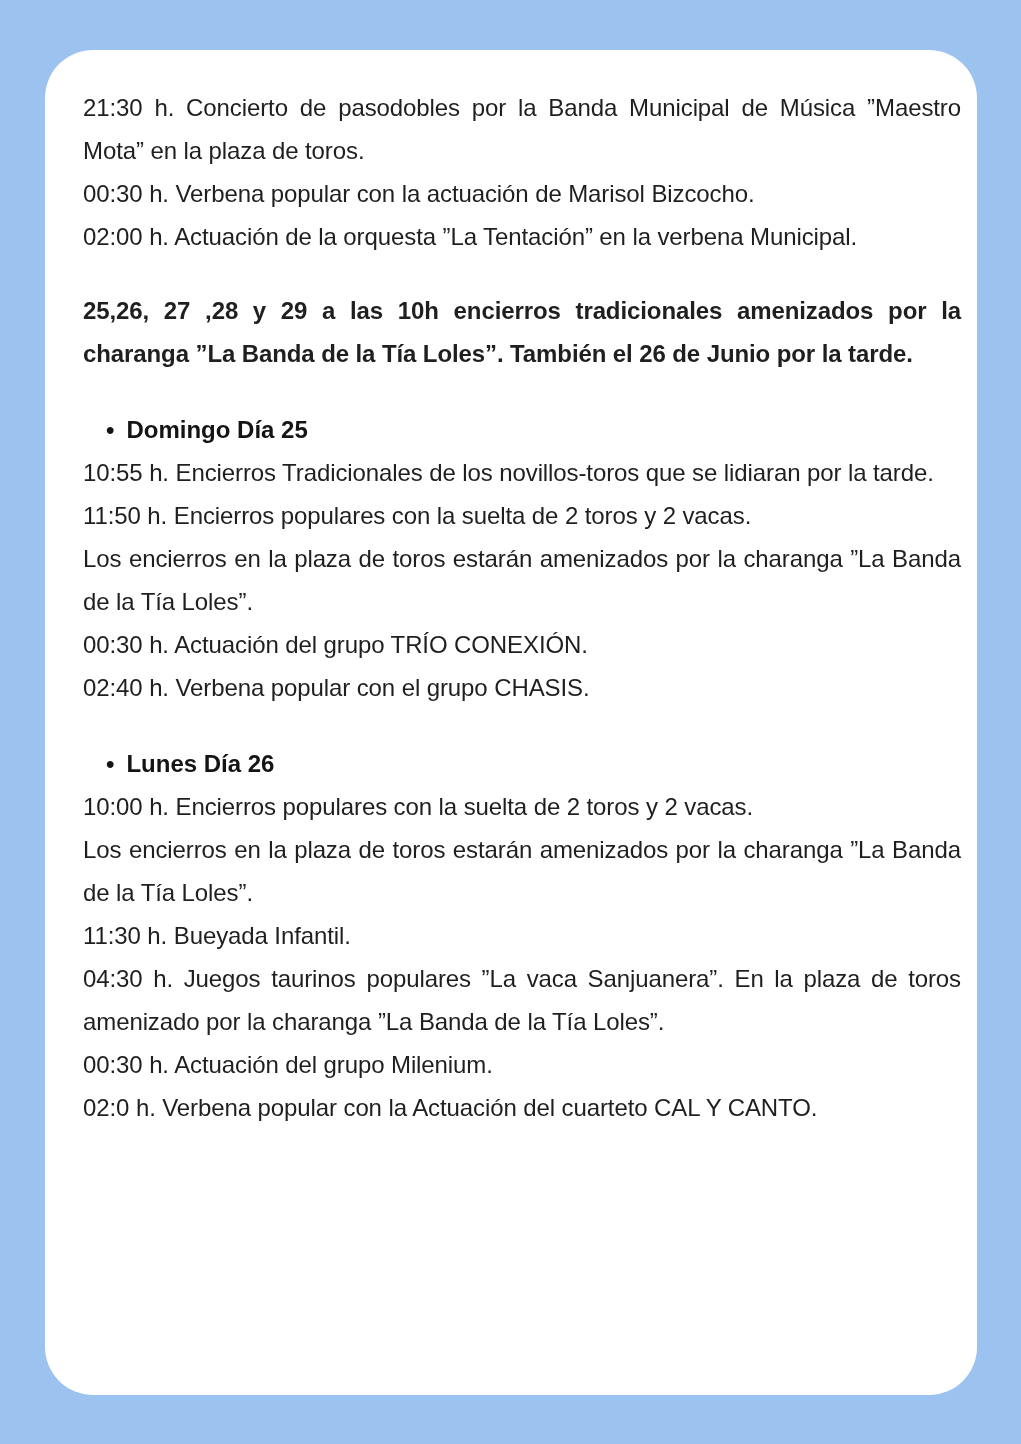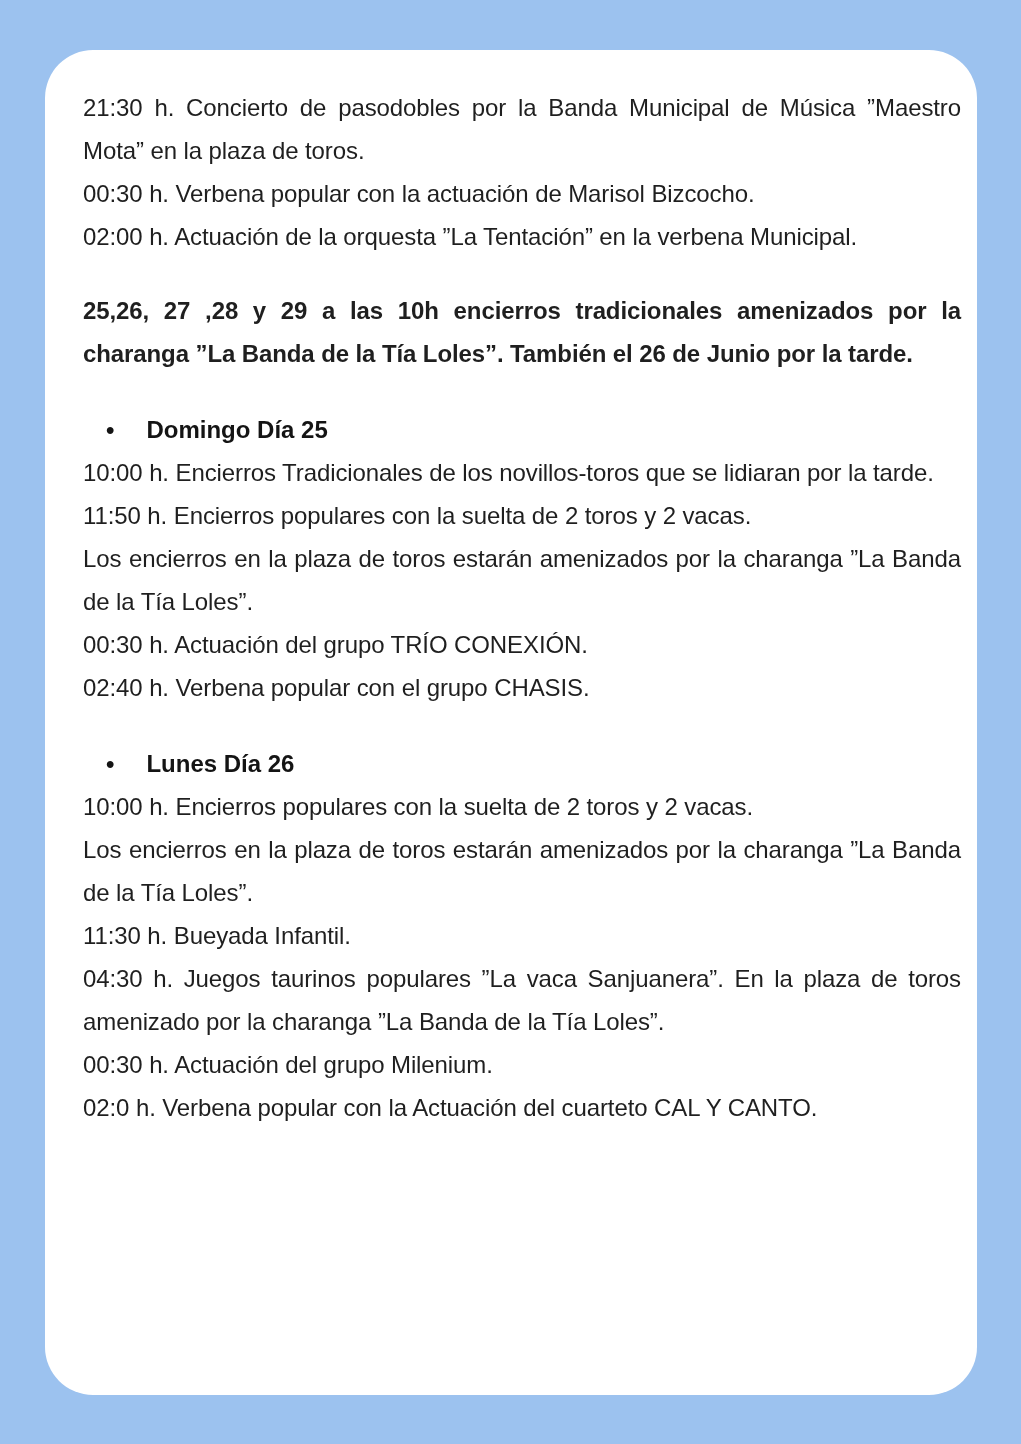--- a/index.html
+++ b/index.html
@@ -38,39 +38,39 @@
     margin-top: 33px;
     font-weight: 700;
     font-size: 24px;
     line-height: 43px;
     color: #141414;
   }
   .bullet {
     margin-left: 23px;
     flex: 0 0 auto;
   }
-  .section-title { margin-left: 32px; }
+  .section-title { margin-left: 12px; }
 </style>
 </head>
 <body>
 
 <div class="page-bg">
   <div class="card">
 
     <p class="para">21:30 h. Concierto de pasodobles por la Banda Municipal de Música ”Maestro Mota” en la plaza de toros.</p>
     <p class="para">00:30 h. Verbena popular con la actuación de Marisol Bizcocho.</p>
     <p class="para">02:00 h. Actuación de la orquesta ”La Tentación” en la verbena Municipal.</p>
 
     <p class="para bold spaced">25,26, 27 ,28 y 29 a las 10h encierros tradicionales amenizados por la charanga ”La Banda de la Tía Loles”. También el 26 de Junio por la tarde.</p>
 
     <div class="section-header spaced">
       <span class="bullet">•</span>
       <span class="section-title">Domingo Día 25</span>
     </div>
-    <p class="para">10:00 h. Encierros Tradicionales de los novillos-toros que se lidiaran por la tarde.</p>
+    <p class="para">10:55 h. Encierros Tradicionales de los novillos-toros que se lidiaran por la tarde.</p>
     <p class="para">11:50 h. Encierros populares con la suelta de 2 toros y 2 vacas.</p>
     <p class="para">Los encierros en la plaza de toros estarán amenizados por la charanga ”La Banda de la Tía Loles”.</p>
     <p class="para">00:30 h. Actuación del grupo TRÍO CONEXIÓN.</p>
     <p class="para">02:40 h. Verbena popular con el grupo CHASIS.</p>
 
     <div class="section-header spaced">
       <span class="bullet">•</span>
       <span class="section-title">Lunes Día 26</span>
     </div>
     <p class="para">10:00 h. Encierros populares con la suelta de 2 toros y 2 vacas.</p>

